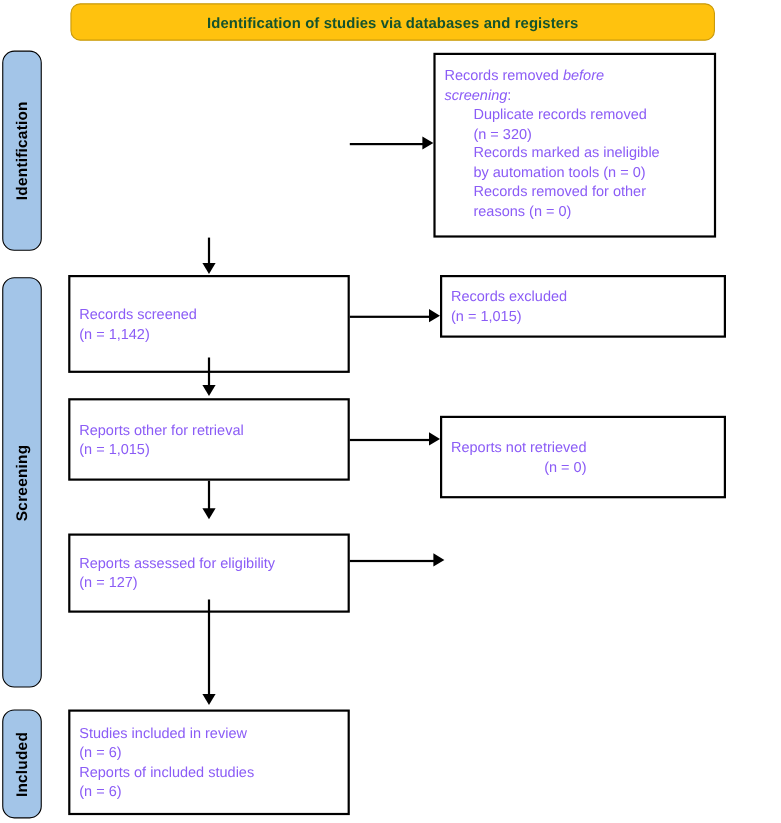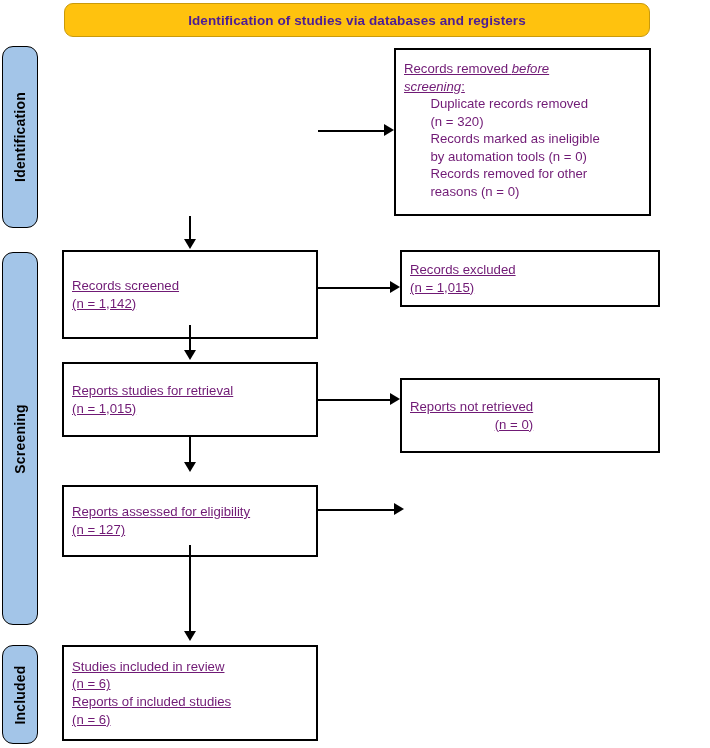--- a/index.html
+++ b/index.html
@@ -25,21 +25,21 @@
     box-sizing: border-box;
     background: #FFC20E;
     border: 1.5px solid #C99A0C;
     border-radius: 9px;
     display: flex;
     align-items: center;
     justify-content: center;
     font-weight: bold;
     font-size: 13.5px;
     letter-spacing: 0.1px;
-    color: #4c1d95;
+    color: #14532d;
     text-align: center;
   }
 
   
   .stage-label {
     position: absolute;
     box-sizing: border-box;
     background: #A3C5E8;
     border: 1.8px solid #000000;
     border-radius: 11px;
@@ -63,22 +63,21 @@
     background: #ffffff;
     border: 2px solid #000000;
     display: flex;
     align-items: center;
   }
   .node-box .node-text {
     font-size: 13.2px;
     line-height: 1.33;
     padding: 0 8px;
     white-space: pre-wrap;
-    color: #701a75;
-    text-decoration: underline;
+    color: #8b5cf6;
   }
   .node-box .node-text .ital { font-style: italic; }
   .node-box .node-text .ind { padding-left: 2.0em; display: inline-block; }
 
   
   .conn-line-v {
     position: absolute;
     width: 1.6px;
     background: #000000;
   }
@@ -142,21 +141,21 @@
     <div class="node-text"><span>Records excluded</span><br><span>(n = 1,015)</span></div>
   </div>
 
   <div class="conn-line-h" style="left:318px; top:287px; width:74px;"></div>
   <div class="arrow-right" style="left:390px; top:281px;"></div>
 
   <div class="conn-line-v" style="left:189px; top:325px; height:27px;"></div>
   <div class="arrow-down" style="left:184px; top:350px;"></div>
 
   <div class="node-box" style="left:62px; top:362px; width:256px; height:75px;">
-    <div class="node-text"><span>Reports studies for retrieval</span><br><span>(n = 1,015)</span></div>
+    <div class="node-text"><span>Reports other for retrieval</span><br><span>(n = 1,015)</span></div>
   </div>
 
   <div class="node-box" style="left:400px; top:378px; width:260px; height:75px;text-align:right;">
     <div class="node-text"><span>Reports not retrieved</span><br><span>(n = 0)</span></div>
   </div>
 
   <div class="conn-line-h" style="left:318px; top:399px; width:74px;"></div>
   <div class="arrow-right" style="left:390px; top:393px;"></div>
 
   <div class="conn-line-v" style="left:189px; top:437px; height:27px;"></div>

